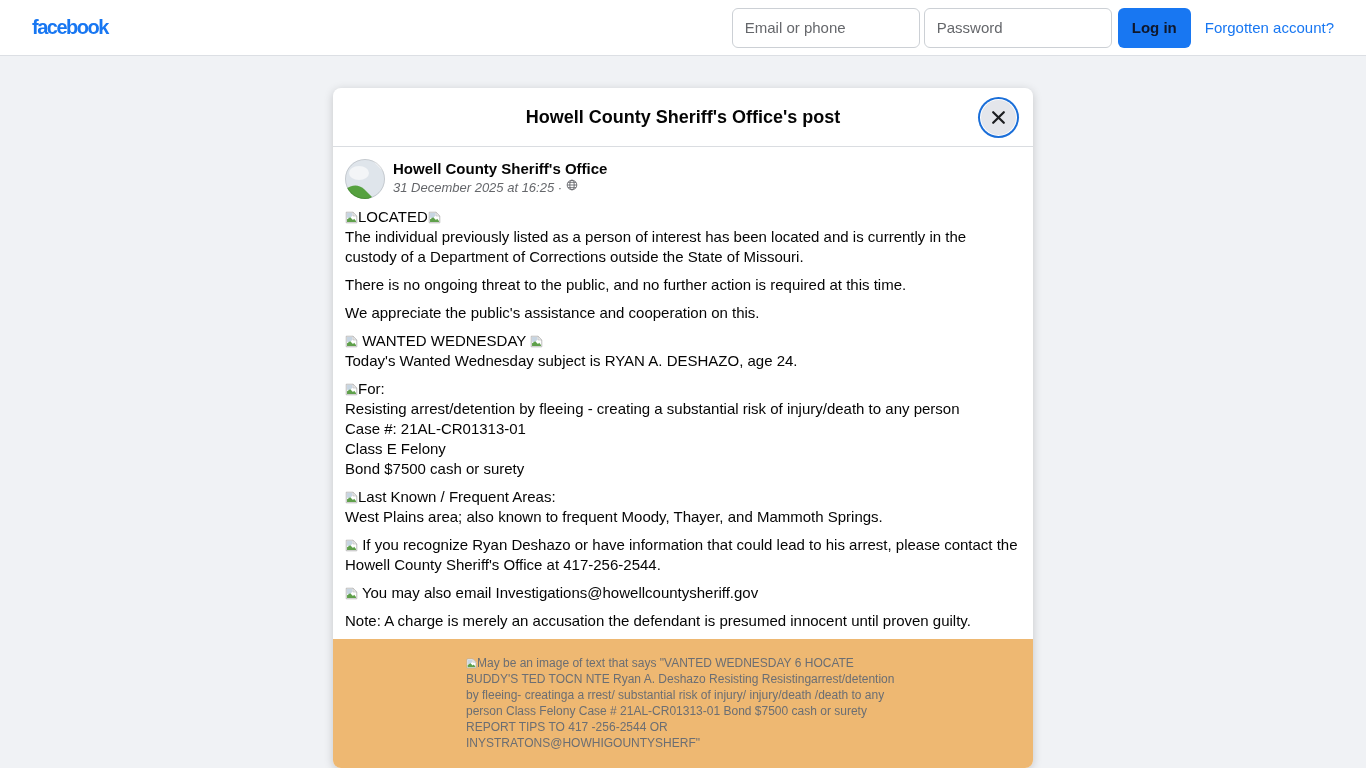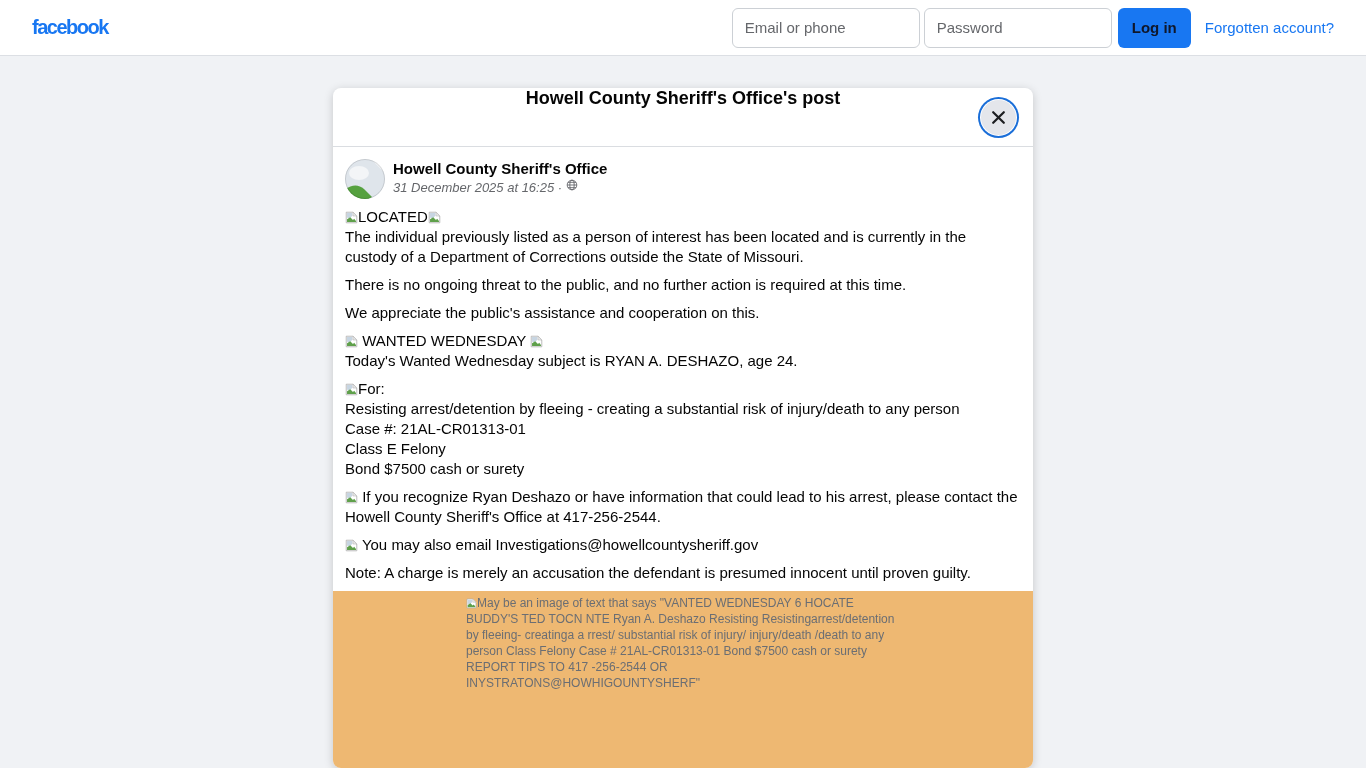--- a/index.html
+++ b/index.html
@@ -40,21 +40,21 @@
 
   
   .dialog {
     position: absolute; left: 333px; top: 88px; width: 700px; height: 680px;
     background: #fff; border-radius: 8px;
     box-shadow: 0 2px 10px rgba(0,0,0,.18);
     display: flex; flex-direction: column; overflow: hidden;
   }
   .dialog-header {
     position: relative; height: 59px; flex: 0 0 59px;
-    display: flex; justify-content: center;
+    display: flex; align-items: center; justify-content: center;
     border-bottom: 1px solid #dadde1;
   }
   .dialog-title { font-size: 18px; font-weight: 700; color: #050505; }
   .close-btn {
     position: absolute; right: 17px; top: 12px;
     width: 35px; height: 35px; border-radius: 50%;
     background: #e4e6eb; border: none; cursor: pointer;
     display: flex; align-items: center; justify-content: center;
     box-shadow: 0 0 0 1px #fff, 0 0 0 3px #1a6ed8;
   }
@@ -73,21 +73,21 @@
   .bimg { display: inline-block; vertical-align: -2px; line-height: 0; }
   .bimg svg { display: inline-block; }
 
   
   .post-image {
     flex: 1 1 auto; min-height: 120px; margin-top: 0;
     background: #eeb872; cursor: pointer;
     padding-top: 4px;
   }
   .alt-text-block {
-    width: 434px; margin: 0 auto;
+    width: 434px; margin: 12px auto;
     font-size: 12px; line-height: 16px; color: #6b6e73;
   }
   .alt-text-block .bimg { vertical-align: -2px; }
 </style>
 </head>
 <body>
 
 <div class="topbar">
   <div class="logo">facebook</div>
   <div class="auth">
@@ -169,20 +169,26 @@
               <path d="M1.5 1.5 H9.8 L14.5 6.2 V14.5 H1.5 Z" fill="#ffffff" stroke="#adadad" stroke-width="1"></path>
               <path d="M2.5 2.5 H9 V5.8 L6 9 L2.5 8.2 Z" fill="#c7d5e2"></path>
               <path d="M2.5 13.5 V10.2 L6.4 7.6 L9.8 11 L11.3 9.6 L13.5 12.2 V13.5 Z" fill="#5fa04b"></path>
               <path d="M9.8 1.5 L14.5 6.2 H9.8 Z" fill="#ebebeb" stroke="#adadad" stroke-width="0.6"></path>
             </svg></span>For:<br>Resisting arrest/detention by fleeing - creating a substantial risk of injury/death to any person<br>Case #: 21AL-CR01313-01<br>Class E Felony<br>Bond $7500 cash or surety</p>
         <p><span class="bimg"><svg width="13" height="13" viewBox="0 0 16 16">
               <path d="M1.5 1.5 H9.8 L14.5 6.2 V14.5 H1.5 Z" fill="#ffffff" stroke="#adadad" stroke-width="1"></path>
               <path d="M2.5 2.5 H9 V5.8 L6 9 L2.5 8.2 Z" fill="#c7d5e2"></path>
               <path d="M2.5 13.5 V10.2 L6.4 7.6 L9.8 11 L11.3 9.6 L13.5 12.2 V13.5 Z" fill="#5fa04b"></path>
               <path d="M9.8 1.5 L14.5 6.2 H9.8 Z" fill="#ebebeb" stroke="#adadad" stroke-width="0.6"></path>
+            </svg></span>Last Known / Frequent Areas:<br>West Plains area; also known to frequent Moody, Thayer, and Mammoth Springs.</p>
+        <p><span class="bimg"><svg width="13" height="13" viewBox="0 0 16 16">
+              <path d="M1.5 1.5 H9.8 L14.5 6.2 V14.5 H1.5 Z" fill="#ffffff" stroke="#adadad" stroke-width="1"></path>
+              <path d="M2.5 2.5 H9 V5.8 L6 9 L2.5 8.2 Z" fill="#c7d5e2"></path>
+              <path d="M2.5 13.5 V10.2 L6.4 7.6 L9.8 11 L11.3 9.6 L13.5 12.2 V13.5 Z" fill="#5fa04b"></path>
+              <path d="M9.8 1.5 L14.5 6.2 H9.8 Z" fill="#ebebeb" stroke="#adadad" stroke-width="0.6"></path>
             </svg></span> If you recognize Ryan Deshazo or have information that could lead to his arrest, please contact the Howell County Sheriff's Office at 417-256-2544.</p>
         <p><span class="bimg"><svg width="13" height="13" viewBox="0 0 16 16">
               <path d="M1.5 1.5 H9.8 L14.5 6.2 V14.5 H1.5 Z" fill="#ffffff" stroke="#adadad" stroke-width="1"></path>
               <path d="M2.5 2.5 H9 V5.8 L6 9 L2.5 8.2 Z" fill="#c7d5e2"></path>
               <path d="M2.5 13.5 V10.2 L6.4 7.6 L9.8 11 L11.3 9.6 L13.5 12.2 V13.5 Z" fill="#5fa04b"></path>
               <path d="M9.8 1.5 L14.5 6.2 H9.8 Z" fill="#ebebeb" stroke="#adadad" stroke-width="0.6"></path>
             </svg></span> You may also email Investigations@howellcountysheriff.gov</p>
         <p>Note: A charge is merely an accusation the defendant is presumed innocent until proven guilty.</p>
       </div>
   </div>

